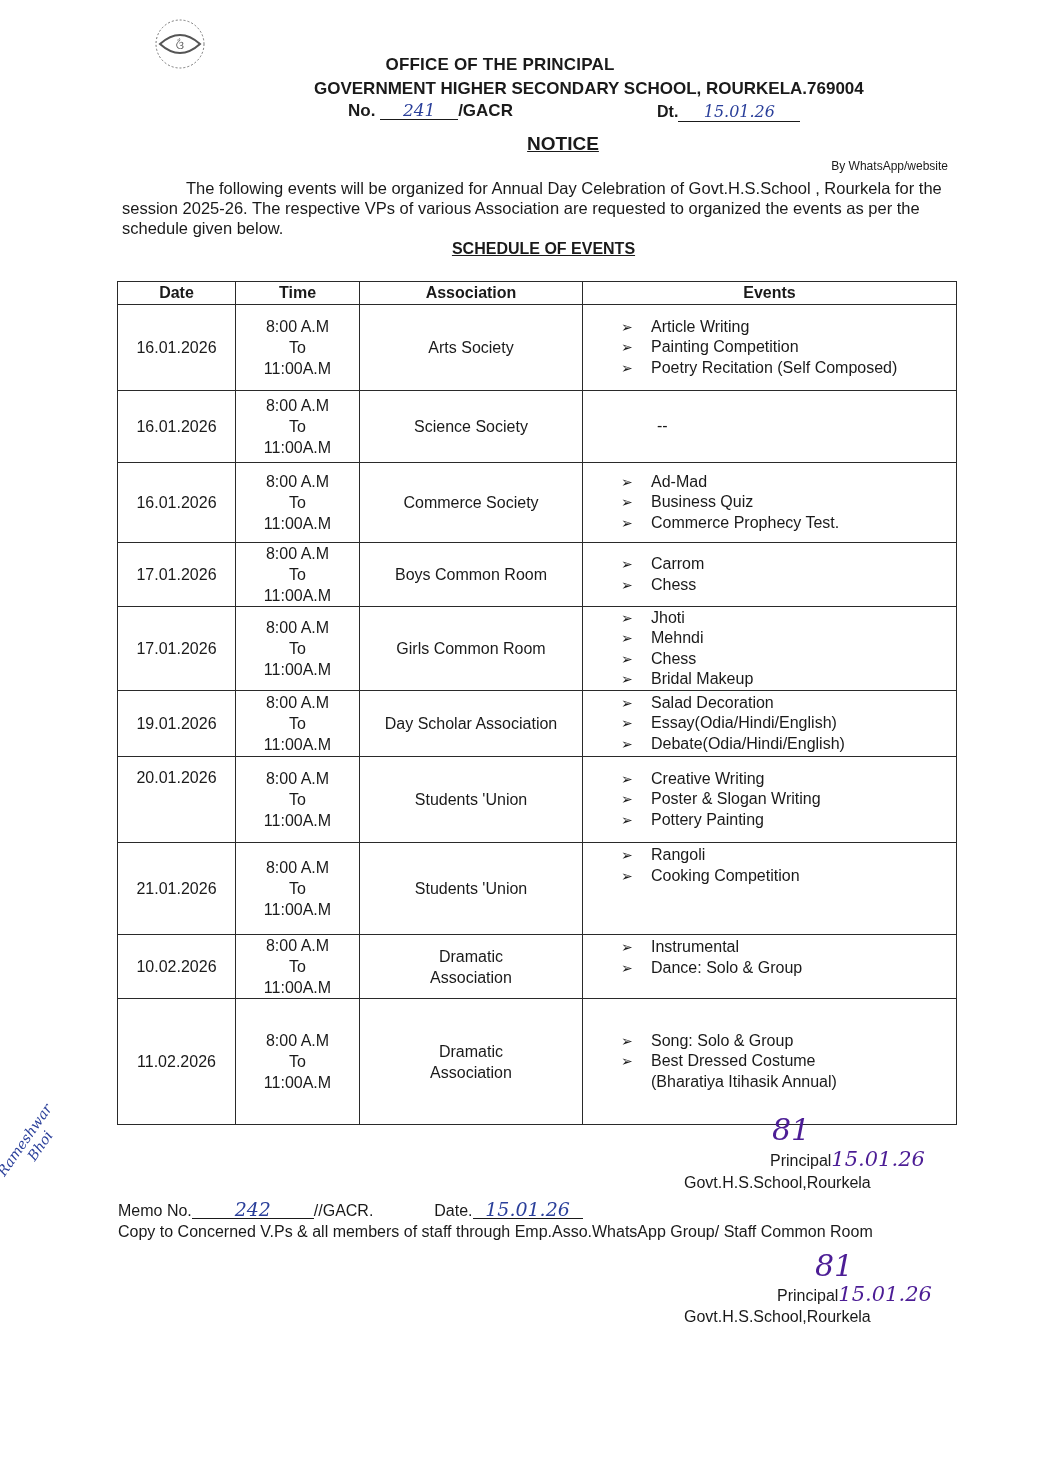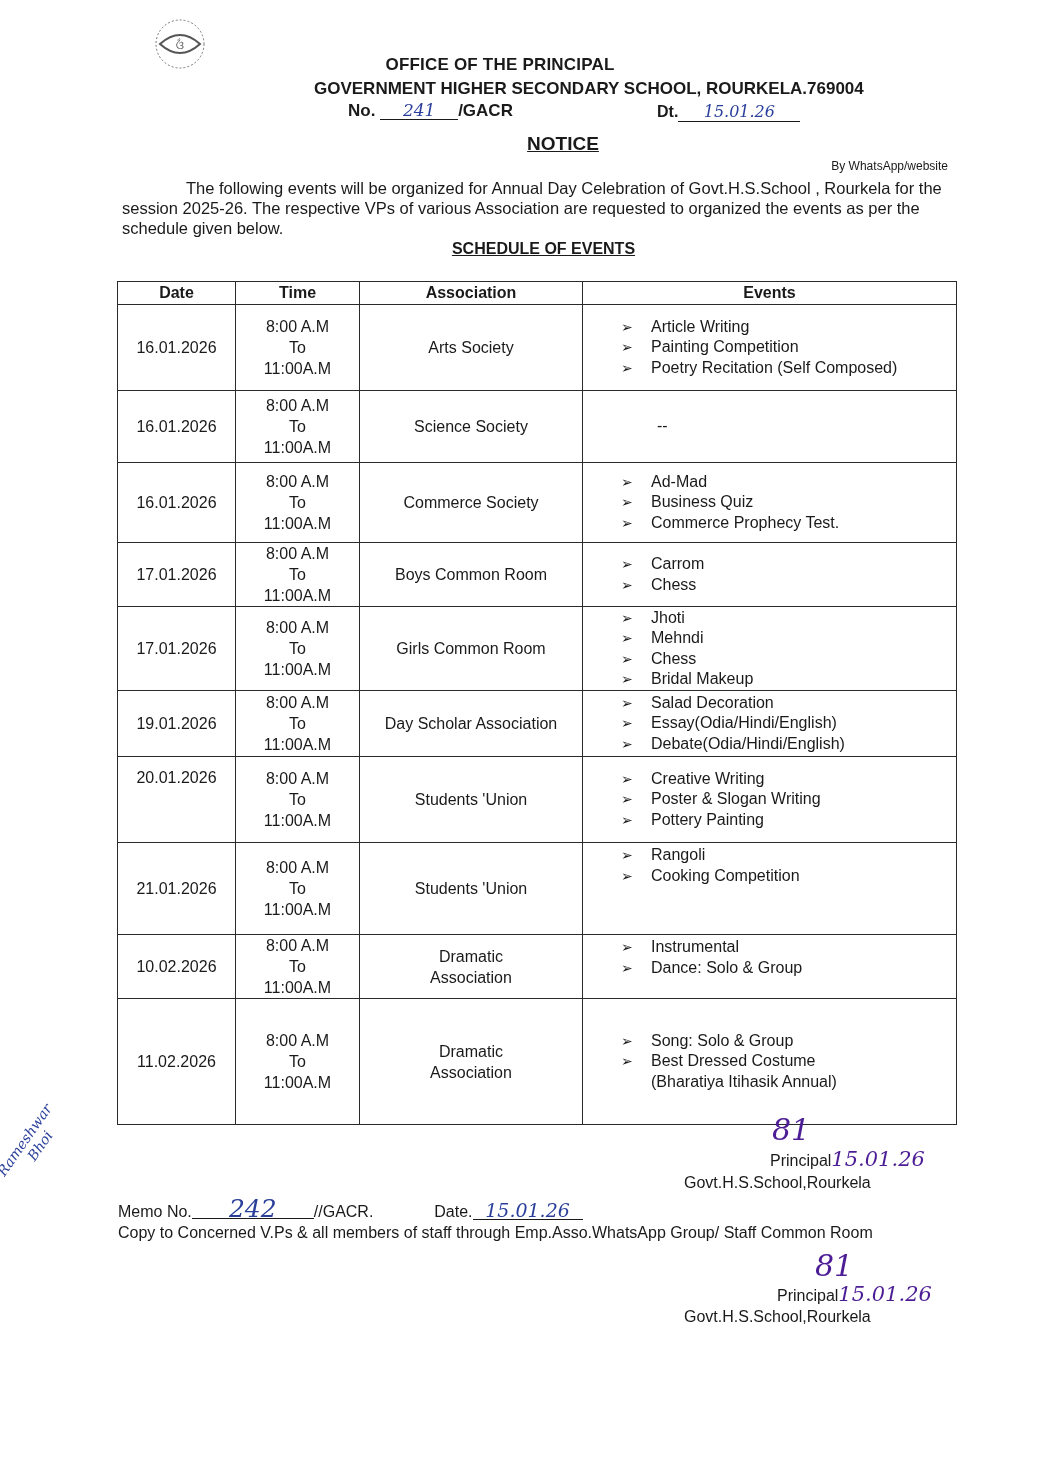--- a/index.html
+++ b/index.html
@@ -272,21 +272,21 @@
 <div class="abs" style="left:772px; top:1112px; font-size:30px;">
   <span class="green">81</span>
 </div>
 <div class="abs sig1">
   <div class="p"><span>Principal</span><span class="green" style="font-size:21px;">15.01.26</span></div>
   <div>Govt.H.S.School,Rourkela</div>
 </div>
 
 <div class="abs memo">
   <div style="margin-bottom:0;">
-    <span>Memo No.</span><span class="hand" style="width:122px; font-size:25px;">242</span><span>//GACR.</span>
+    <span>Memo No.</span><span class="hand" style="width:122px; font-size:19px;">242</span><span>//GACR.</span>
     <span style="display:inline-block; width:52px;"></span>
     <span>Date.</span><span class="hand" style="width:110px; font-size:19px;">15.01.26</span>
   </div>
   <div>Copy to Concerned V.Ps &amp; all members of staff through Emp.Asso.WhatsApp Group/ Staff Common Room</div>
 </div>
 
 <div class="abs" style="left:815px; top:1248px; font-size:30px;">
   <span class="green">81</span>
 </div>
 <div class="abs sig2">

